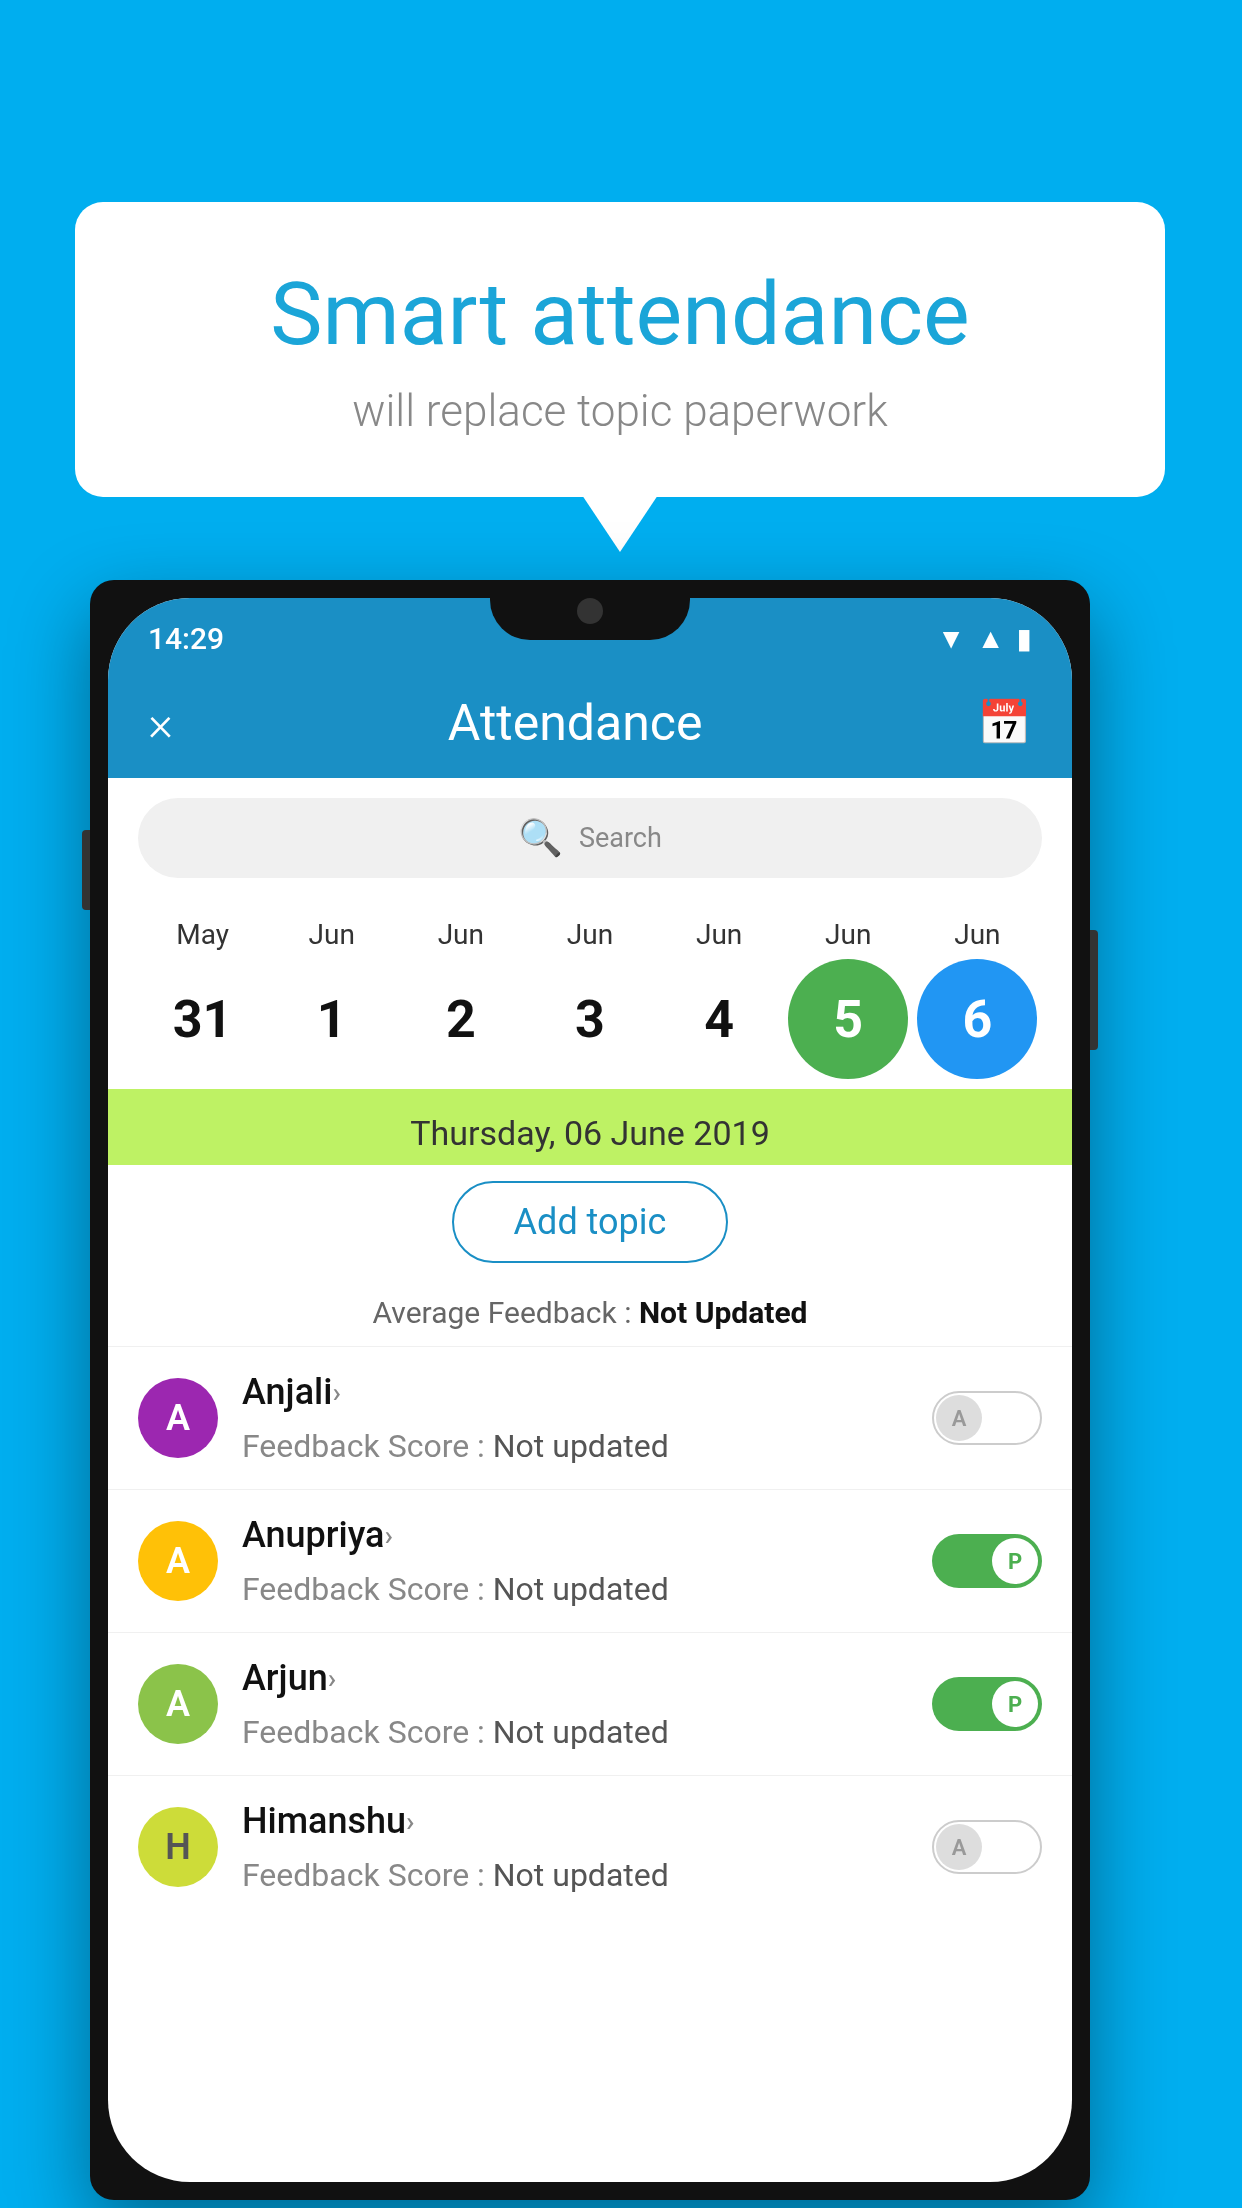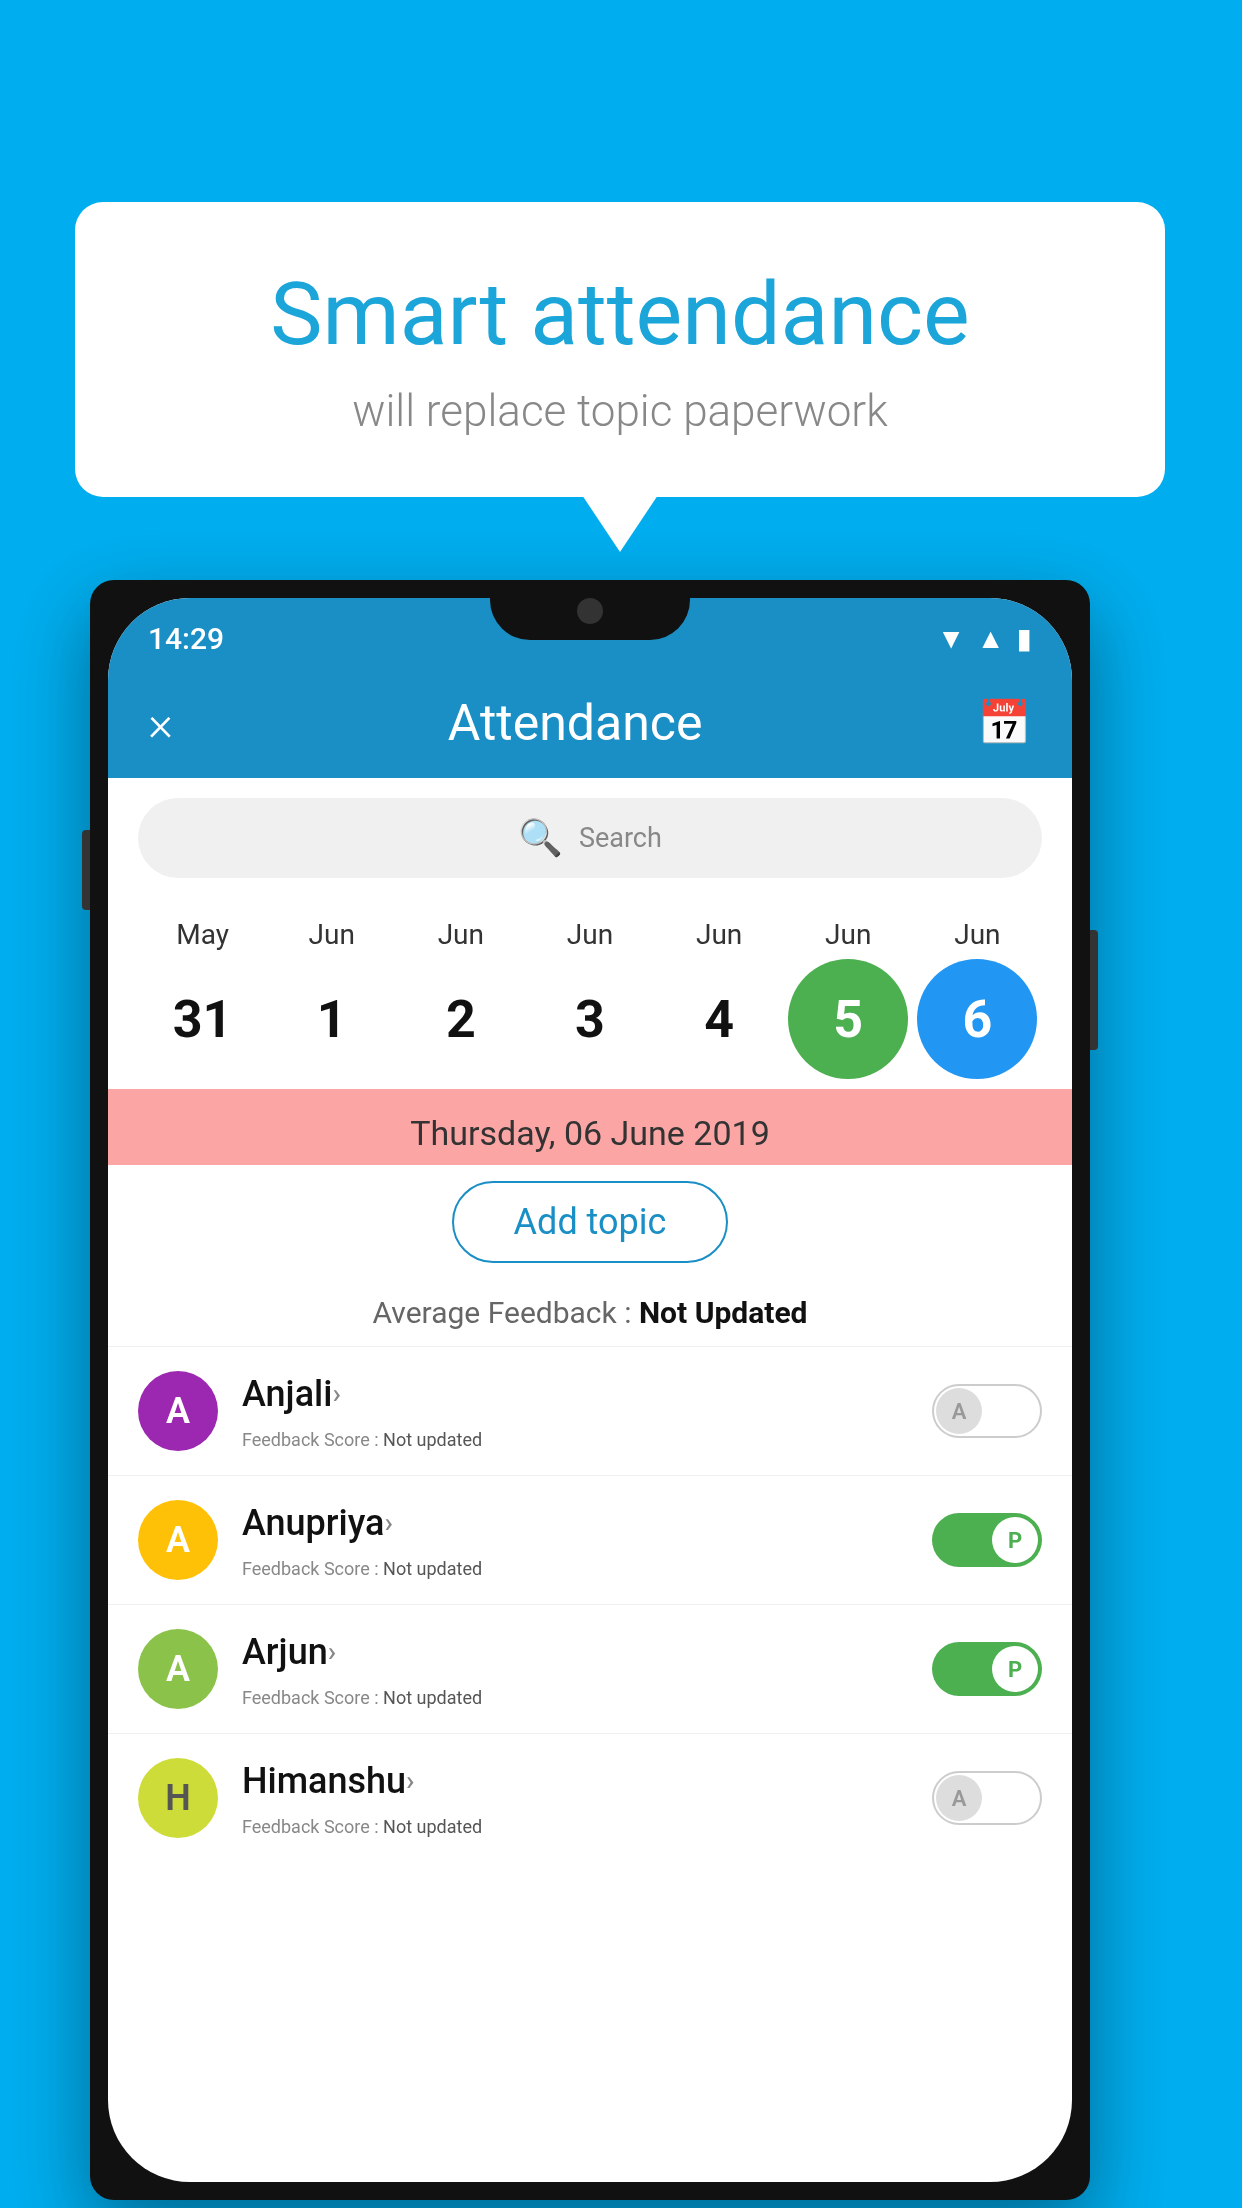--- a/index.html
+++ b/index.html
@@ -234,21 +234,21 @@
 
     .date-item.selected-blue {
       background: #2196F3;
       color: white;
     }
 
     
     .selected-date-display {
       text-align: center;
       padding: 24px 30px 12px;
-      background: #fca5a5;
+      background: #bef264;
     }
 
     .selected-date-text {
       font-size: 34px;
       color: #333;
       font-weight: 400;
     }
 
     
     .add-topic-container {
@@ -325,21 +325,21 @@
       align-items: center;
       gap: 0;
     }
 
     .chevron-right {
       color: #888;
       font-size: 28px;
     }
 
     .student-feedback {
-      font-size: 18px;
+      font-size: 32px;
       color: #888;
       margin-top: 14px;
     }
 
     .feedback-val {
       color: #555;
     }
 
     
     .toggle-container {

